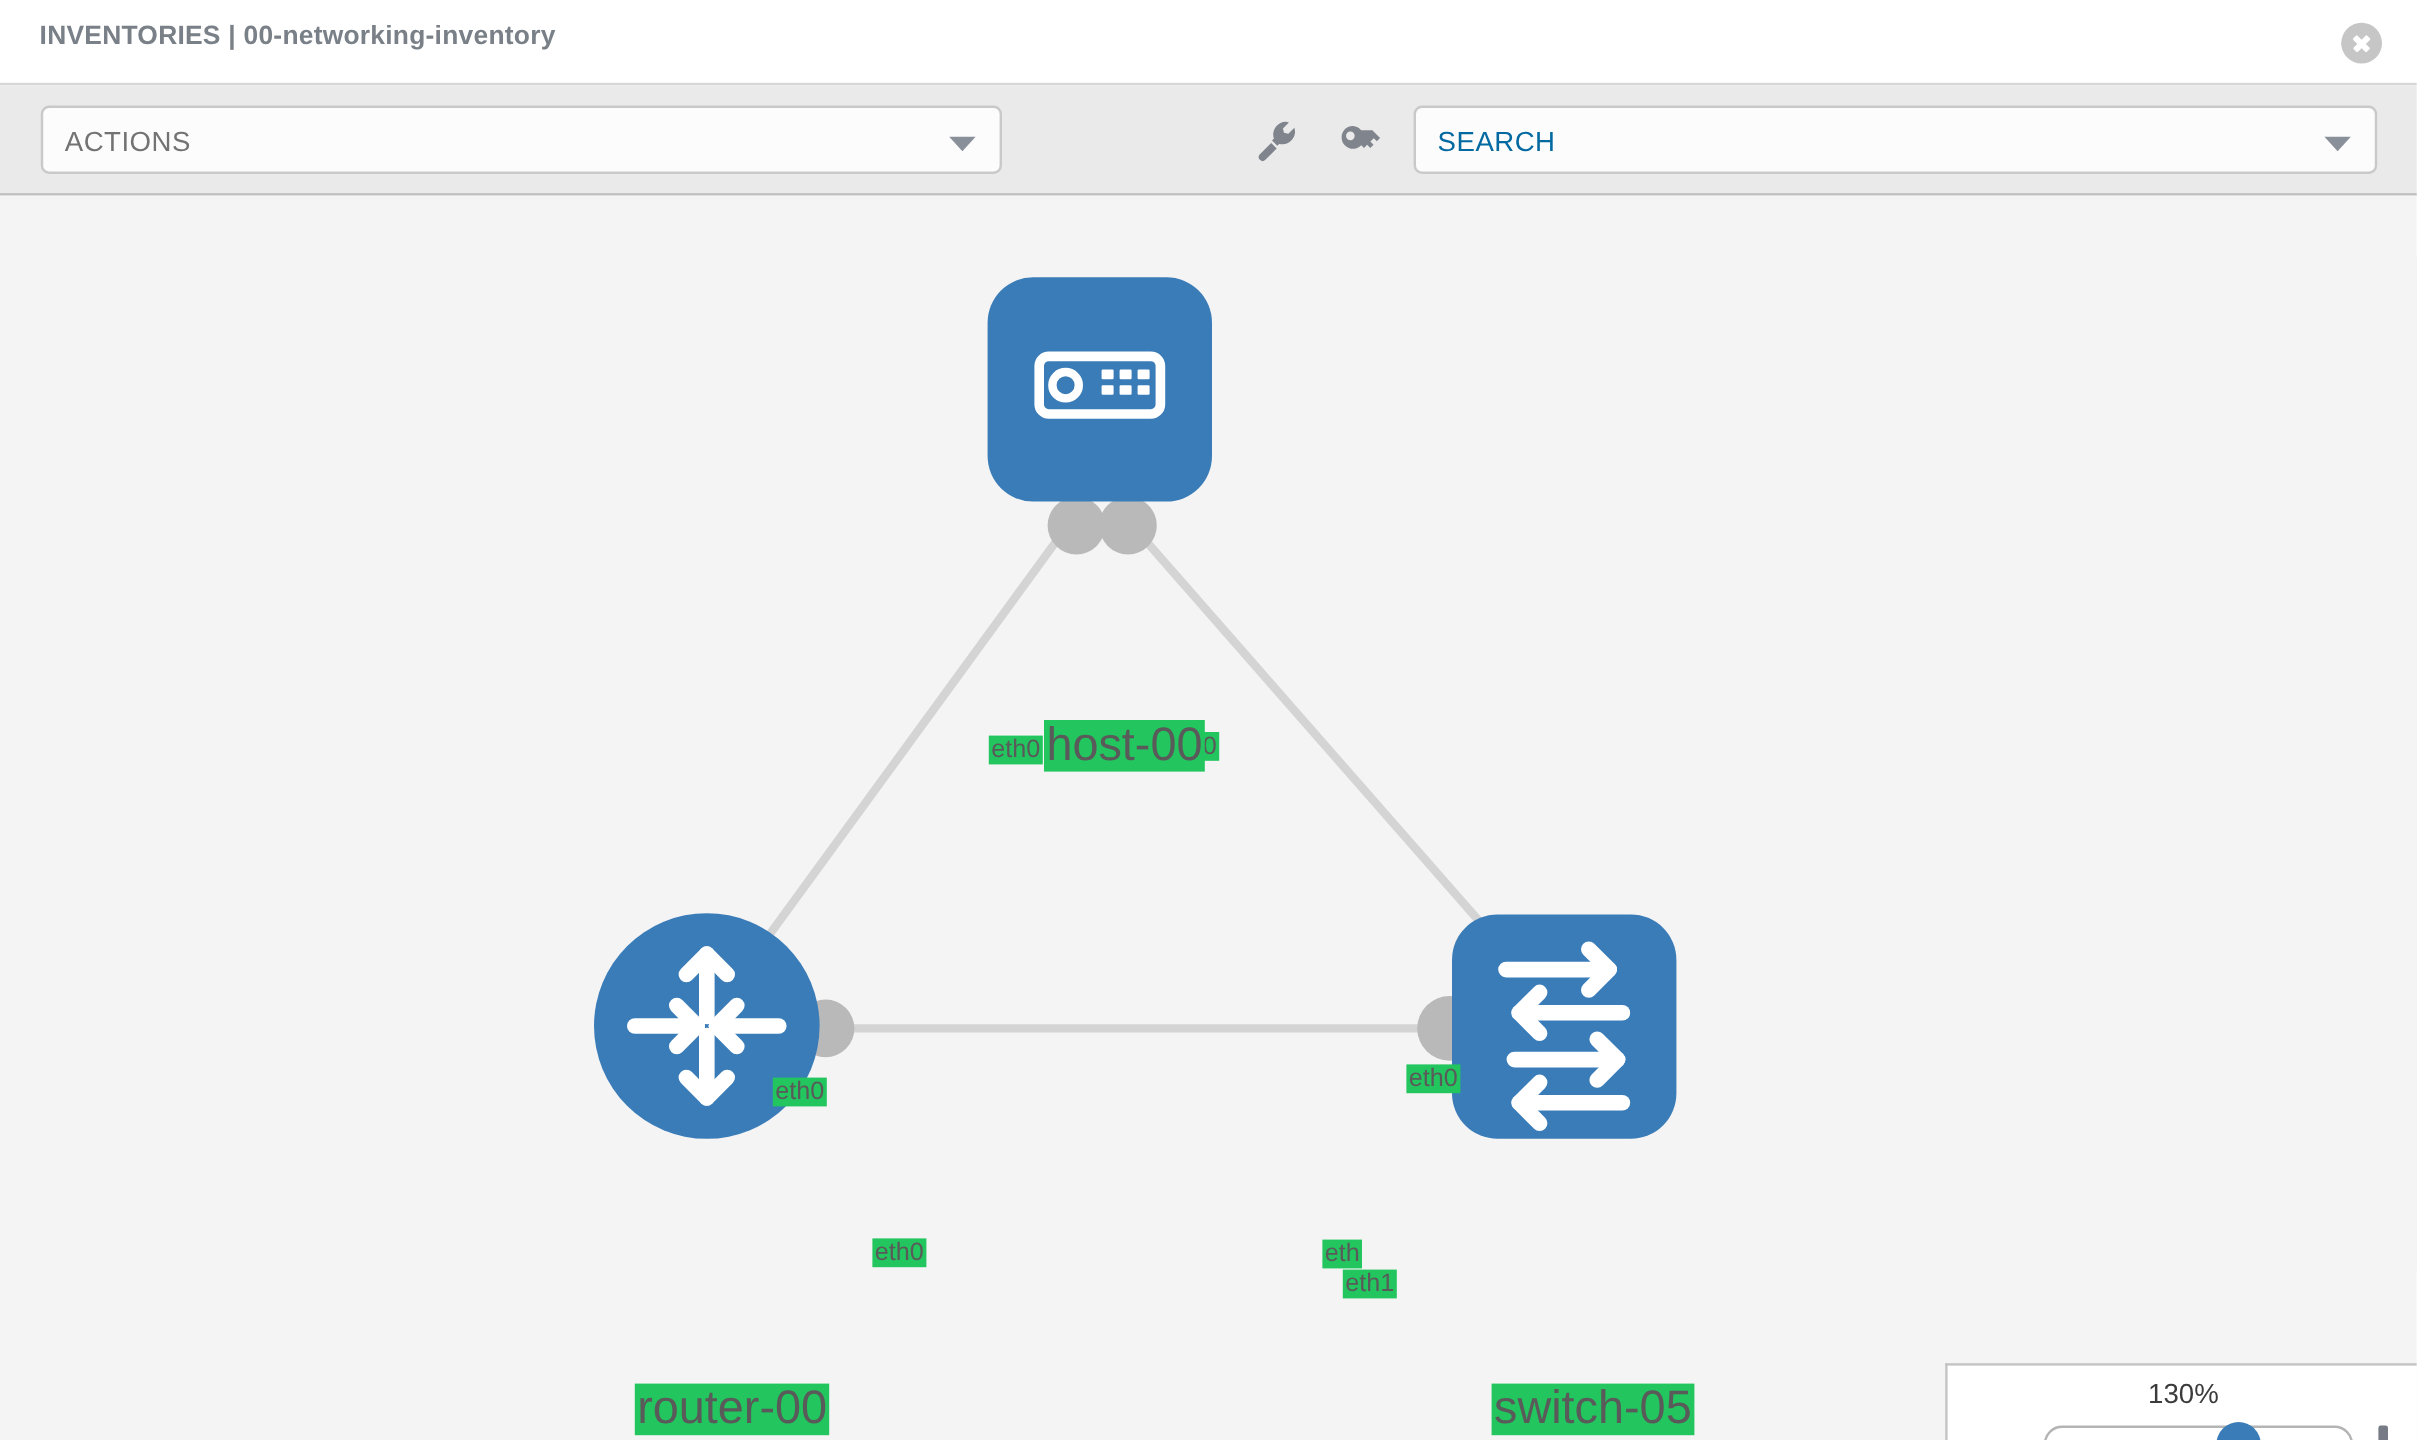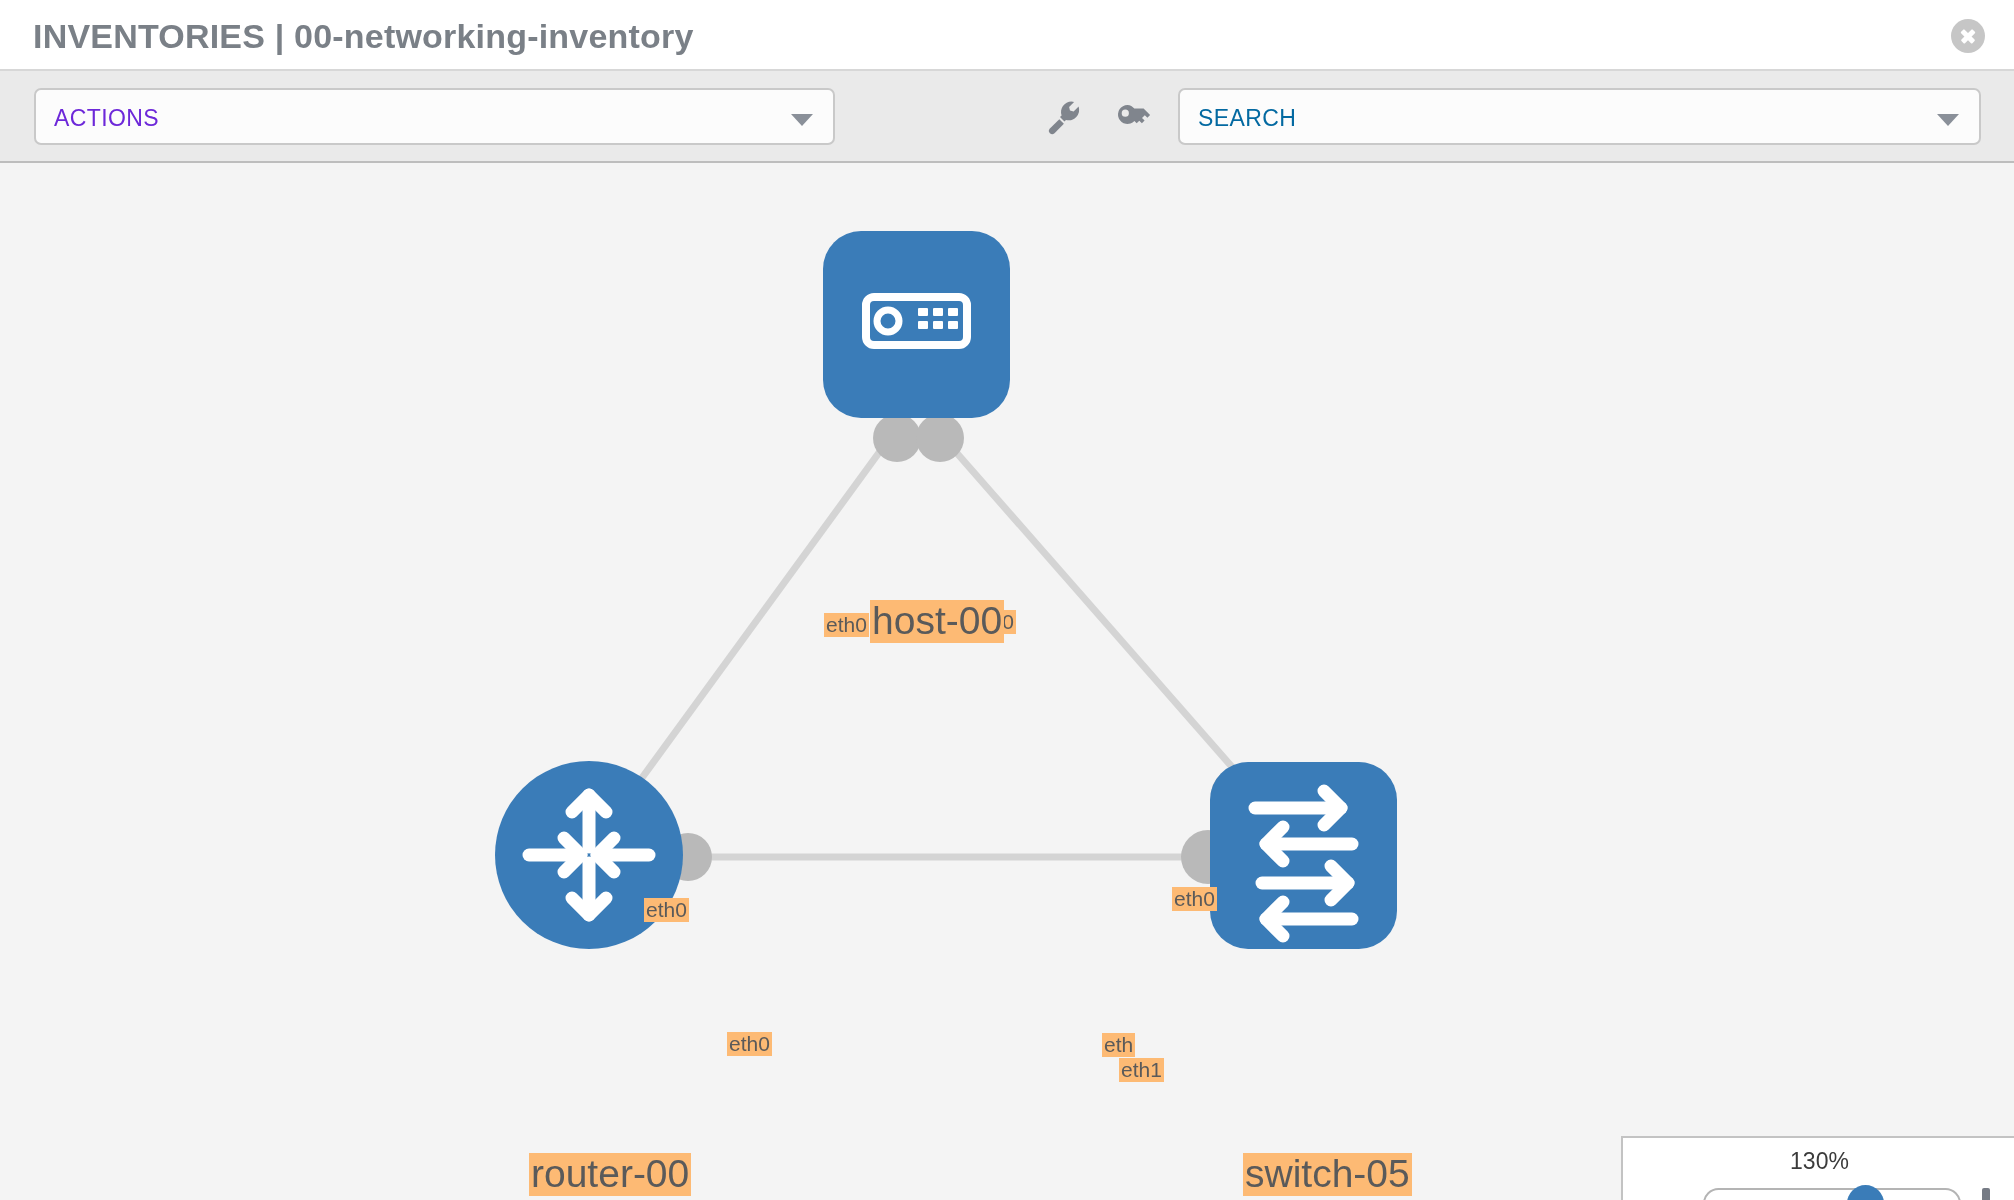--- a/index.html
+++ b/index.html
@@ -23,21 +23,21 @@
   .header {
     position: absolute;
     top: 0; left: 0;
     width: 2014px; height: 71px;
     background: #ffffff;
     border-bottom: 2px solid #d7d7d7;
   }
   .header-title {
     position: absolute;
     left: 33px; top: 17px;
-    font-size: 34px;
+    font-size: 22px;
     font-weight: bold;
     color: #7a8087;
     letter-spacing: 0.2px;
     white-space: nowrap;
   }
   .close-btn {
     position: absolute;
     right: 29px; top: 19px;
     width: 34px; height: 34px;
     border-radius: 50%;
@@ -70,21 +70,21 @@
     width: 801px; height: 57px;
     background: #fcfcfc;
     border: 2px solid #c9c9c9;
     border-radius: 7px;
     cursor: pointer;
   }
   .actions-label {
     position: absolute;
     left: 18px; top: 15px;
     font-size: 23px;
-    color: #6d28d9;
+    color: #737373;
     letter-spacing: 0.4px;
   }
   .caret {
     position: absolute;
     right: 20px; top: 24px;
     width: 0; height: 0;
     border-left: 11px solid transparent;
     border-right: 11px solid transparent;
     border-top: 12px solid #8a9099;
   }
@@ -126,21 +126,21 @@
   }
   .topology-svg {
     position: absolute;
     left: 0; top: 0;
     width: 2014px; height: 1037px;
   }
 
   
   .lbl {
     position: absolute;
-    background: #fdba74;
+    background: #22c55e;
     color: #5a5a5a;
     white-space: nowrap;
     line-height: 1.05;
     padding: 1px 2px;
   }
   .lbl-node { font-size: 39px; }
   .lbl-edge { font-size: 21px; }
 
   
   .zoom-panel {

